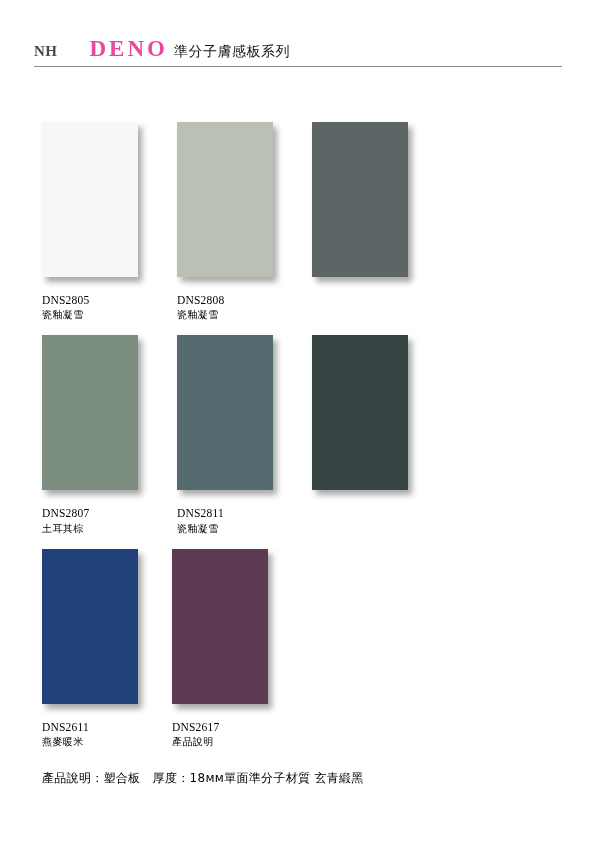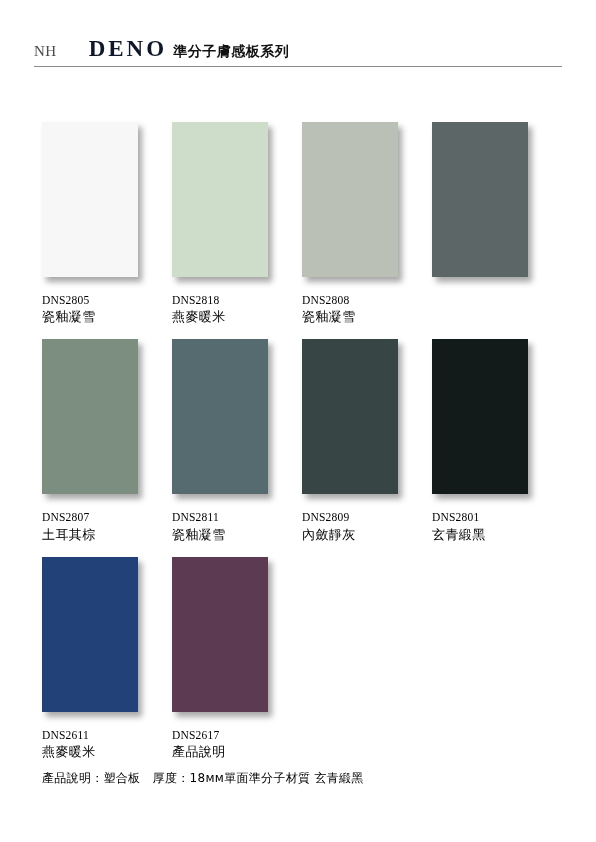--- a/index.html
+++ b/index.html
@@ -24,40 +24,39 @@
     width: 528px;
     height: 34px;
   }
   .brand-line {
     display: flex;
     align-items: baseline;
     height: 28px;
   }
   .brand-nh {
     font-family: "Liberation Serif", "DejaVu Serif", serif;
-    font-weight: normal;
+    font-weight: bold;
     font-size: 15px;
     letter-spacing: 0.5px;
     color: #4a4a4a;
   }
   .brand-deno {
     font-family: "Liberation Serif", "DejaVu Serif", serif;
     font-weight: bold;
     font-size: 23px;
     letter-spacing: 3px;
     color: #f4453f;
     margin-left: 3px;
   }
   .brand-series {
     font-family: "DejaVu Sans", sans-serif;
     font-size: 14px;
     color: #111111;
     margin-left: 6px;
     letter-spacing: 0.5px;
-    font-weight: bold;
   }
   .header-rule {
     position: absolute;
     left: 0;
     top: 30px;
     width: 528px;
     height: 1px;
     background: #8a8a8a;
   }
 
@@ -94,21 +93,21 @@
     margin-top: 16px;
     font-family: Liberation Serif, serif;
     line-height: 1.32;
   }
   .code {
     font-size: 11.5px;
     color: #000000;
     letter-spacing: 0.2px;
   }
   .name {
-    font-size: 13px;
+    font-size: 10px;
     color: #000000;
     letter-spacing: 0.4px;
   }
 
   
   .footer {
     position: absolute;
     left: 42px;
     top: 770px;
     font-family: "DejaVu Sans", sans-serif;
@@ -117,49 +116,40 @@
     letter-spacing: 0.3px;
     white-space: pre;
   }
 </style>
 </head>
 <body>
 
 <div class="header">
   <div class="brand-line">
     <span class="brand-nh">NH</span>
-    <span class="brand-deno" style="color: #0f172a; margin-left: 32px;">DENO</span>
+    <span class="brand-deno" style="color: #ec4899; margin-left: 32px;">DENO</span>
     <span class="brand-series">準分子膚感板系列</span>
   </div>
   <div class="header-rule"></div>
 </div>
 
 <div class="grid">
 
   <div class="row">
     <div class="cell">
       <div class="chip-wrap">
         <div class="chip" style="background: rgb(247, 247, 247);"></div>
       </div>
       <div class="caption">
         <div class="code">DNS2805</div>
         <div class="name">瓷釉凝雪</div>
       </div>
     </div>
     <div class="cell">
       <div class="chip-wrap">
-        <div class="chip" style="background: rgb(206, 220, 202);"></div>
-      </div>
-      <div class="caption">
-        <div class="code">DNS2818</div>
-        <div class="name">燕麥暖米</div>
-      </div>
-    </div>
-    <div class="cell">
-      <div class="chip-wrap">
         <div class="chip" style="background: rgb(186, 192, 182);"></div>
       </div>
       <div class="caption">
         <div class="code">DNS2808</div>
         <div class="name">瓷釉凝雪</div>
       </div>
     </div>
     <div class="cell">
       <div class="chip-wrap">
         <div class="chip" style="background: rgb(92, 102, 103);"></div>
@@ -183,33 +173,20 @@
       </div>
       <div class="caption">
         <div class="code">DNS2811</div>
         <div class="name">瓷釉凝雪</div>
       </div>
     </div>
     <div class="cell">
       <div class="chip-wrap">
         <div class="chip" style="background: rgb(56, 69, 69);"></div>
       </div>
-      <div class="caption">
-        <div class="code">DNS2809</div>
-        <div class="name">內斂靜灰</div>
-      </div>
-    </div>
-    <div class="cell">
-      <div class="chip-wrap">
-        <div class="chip" style="background: rgb(18, 26, 26);"></div>
-      </div>
-      <div class="caption">
-        <div class="code">DNS2801</div>
-        <div class="name">玄青緞黑</div>
-      </div>
     </div>
   </div>
 
   <div class="row">
     <div class="cell">
       <div class="chip-wrap">
         <div class="chip" style="background: rgb(33, 65, 120);"></div>
       </div>
       <div class="caption">
         <div class="code">DNS2611</div>

